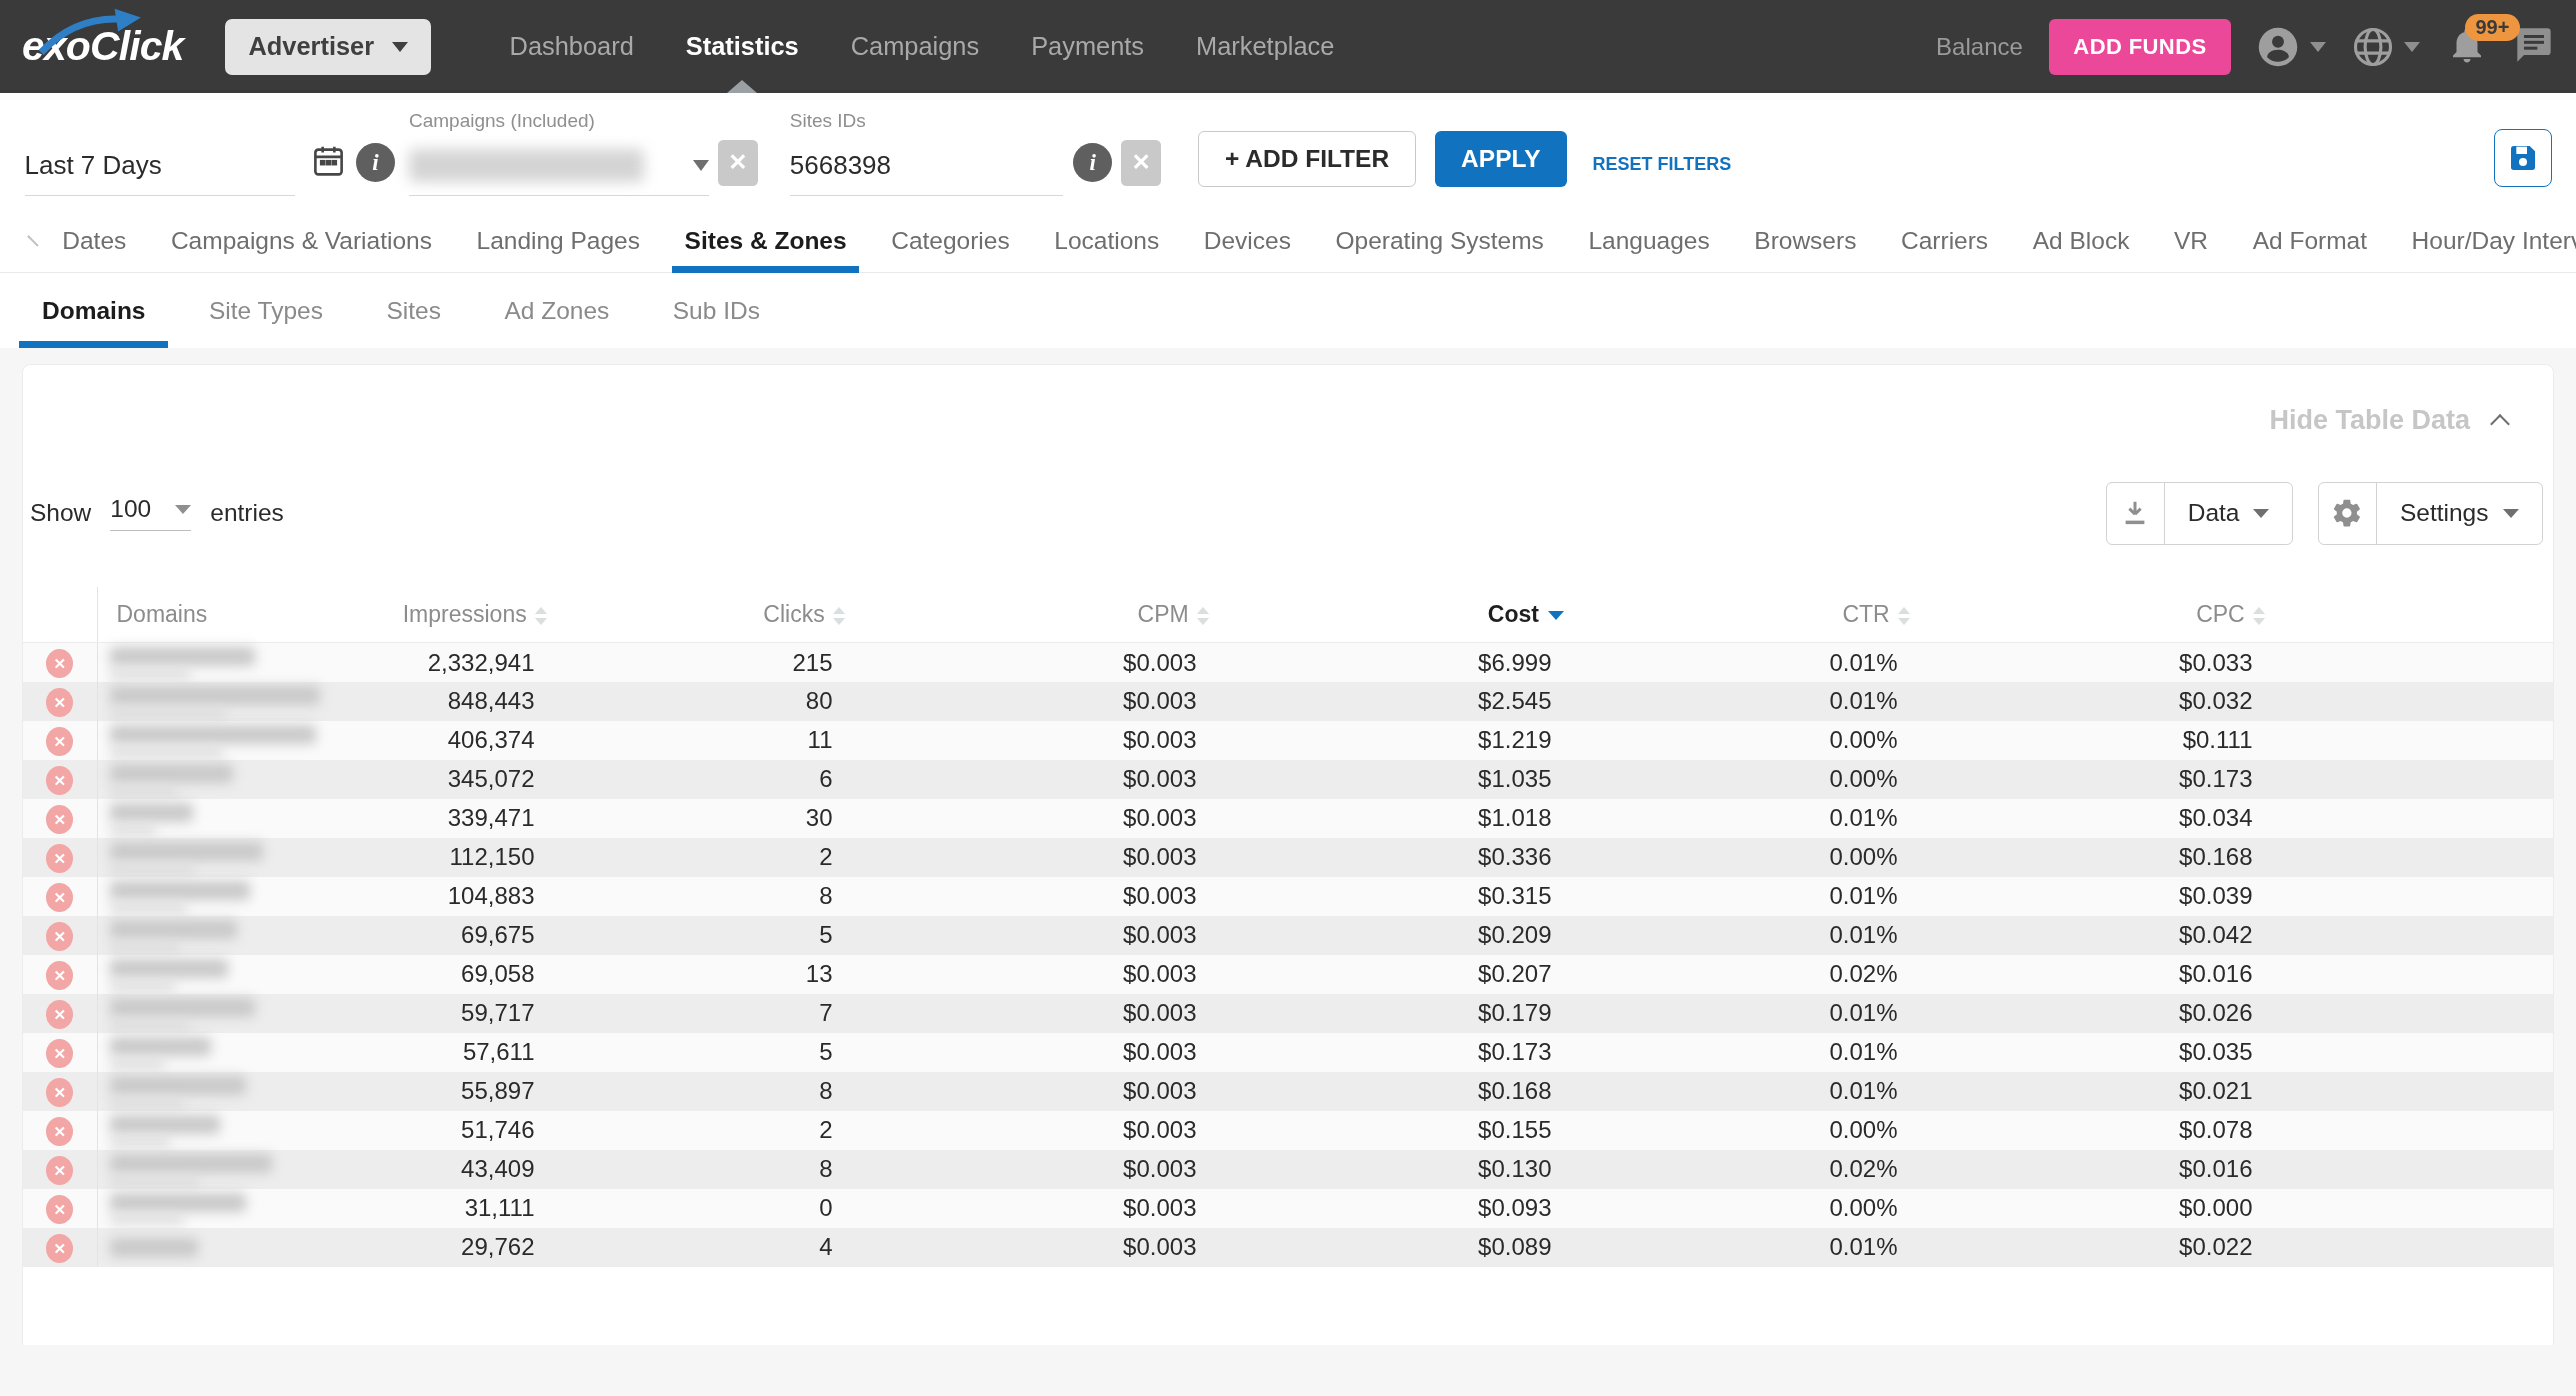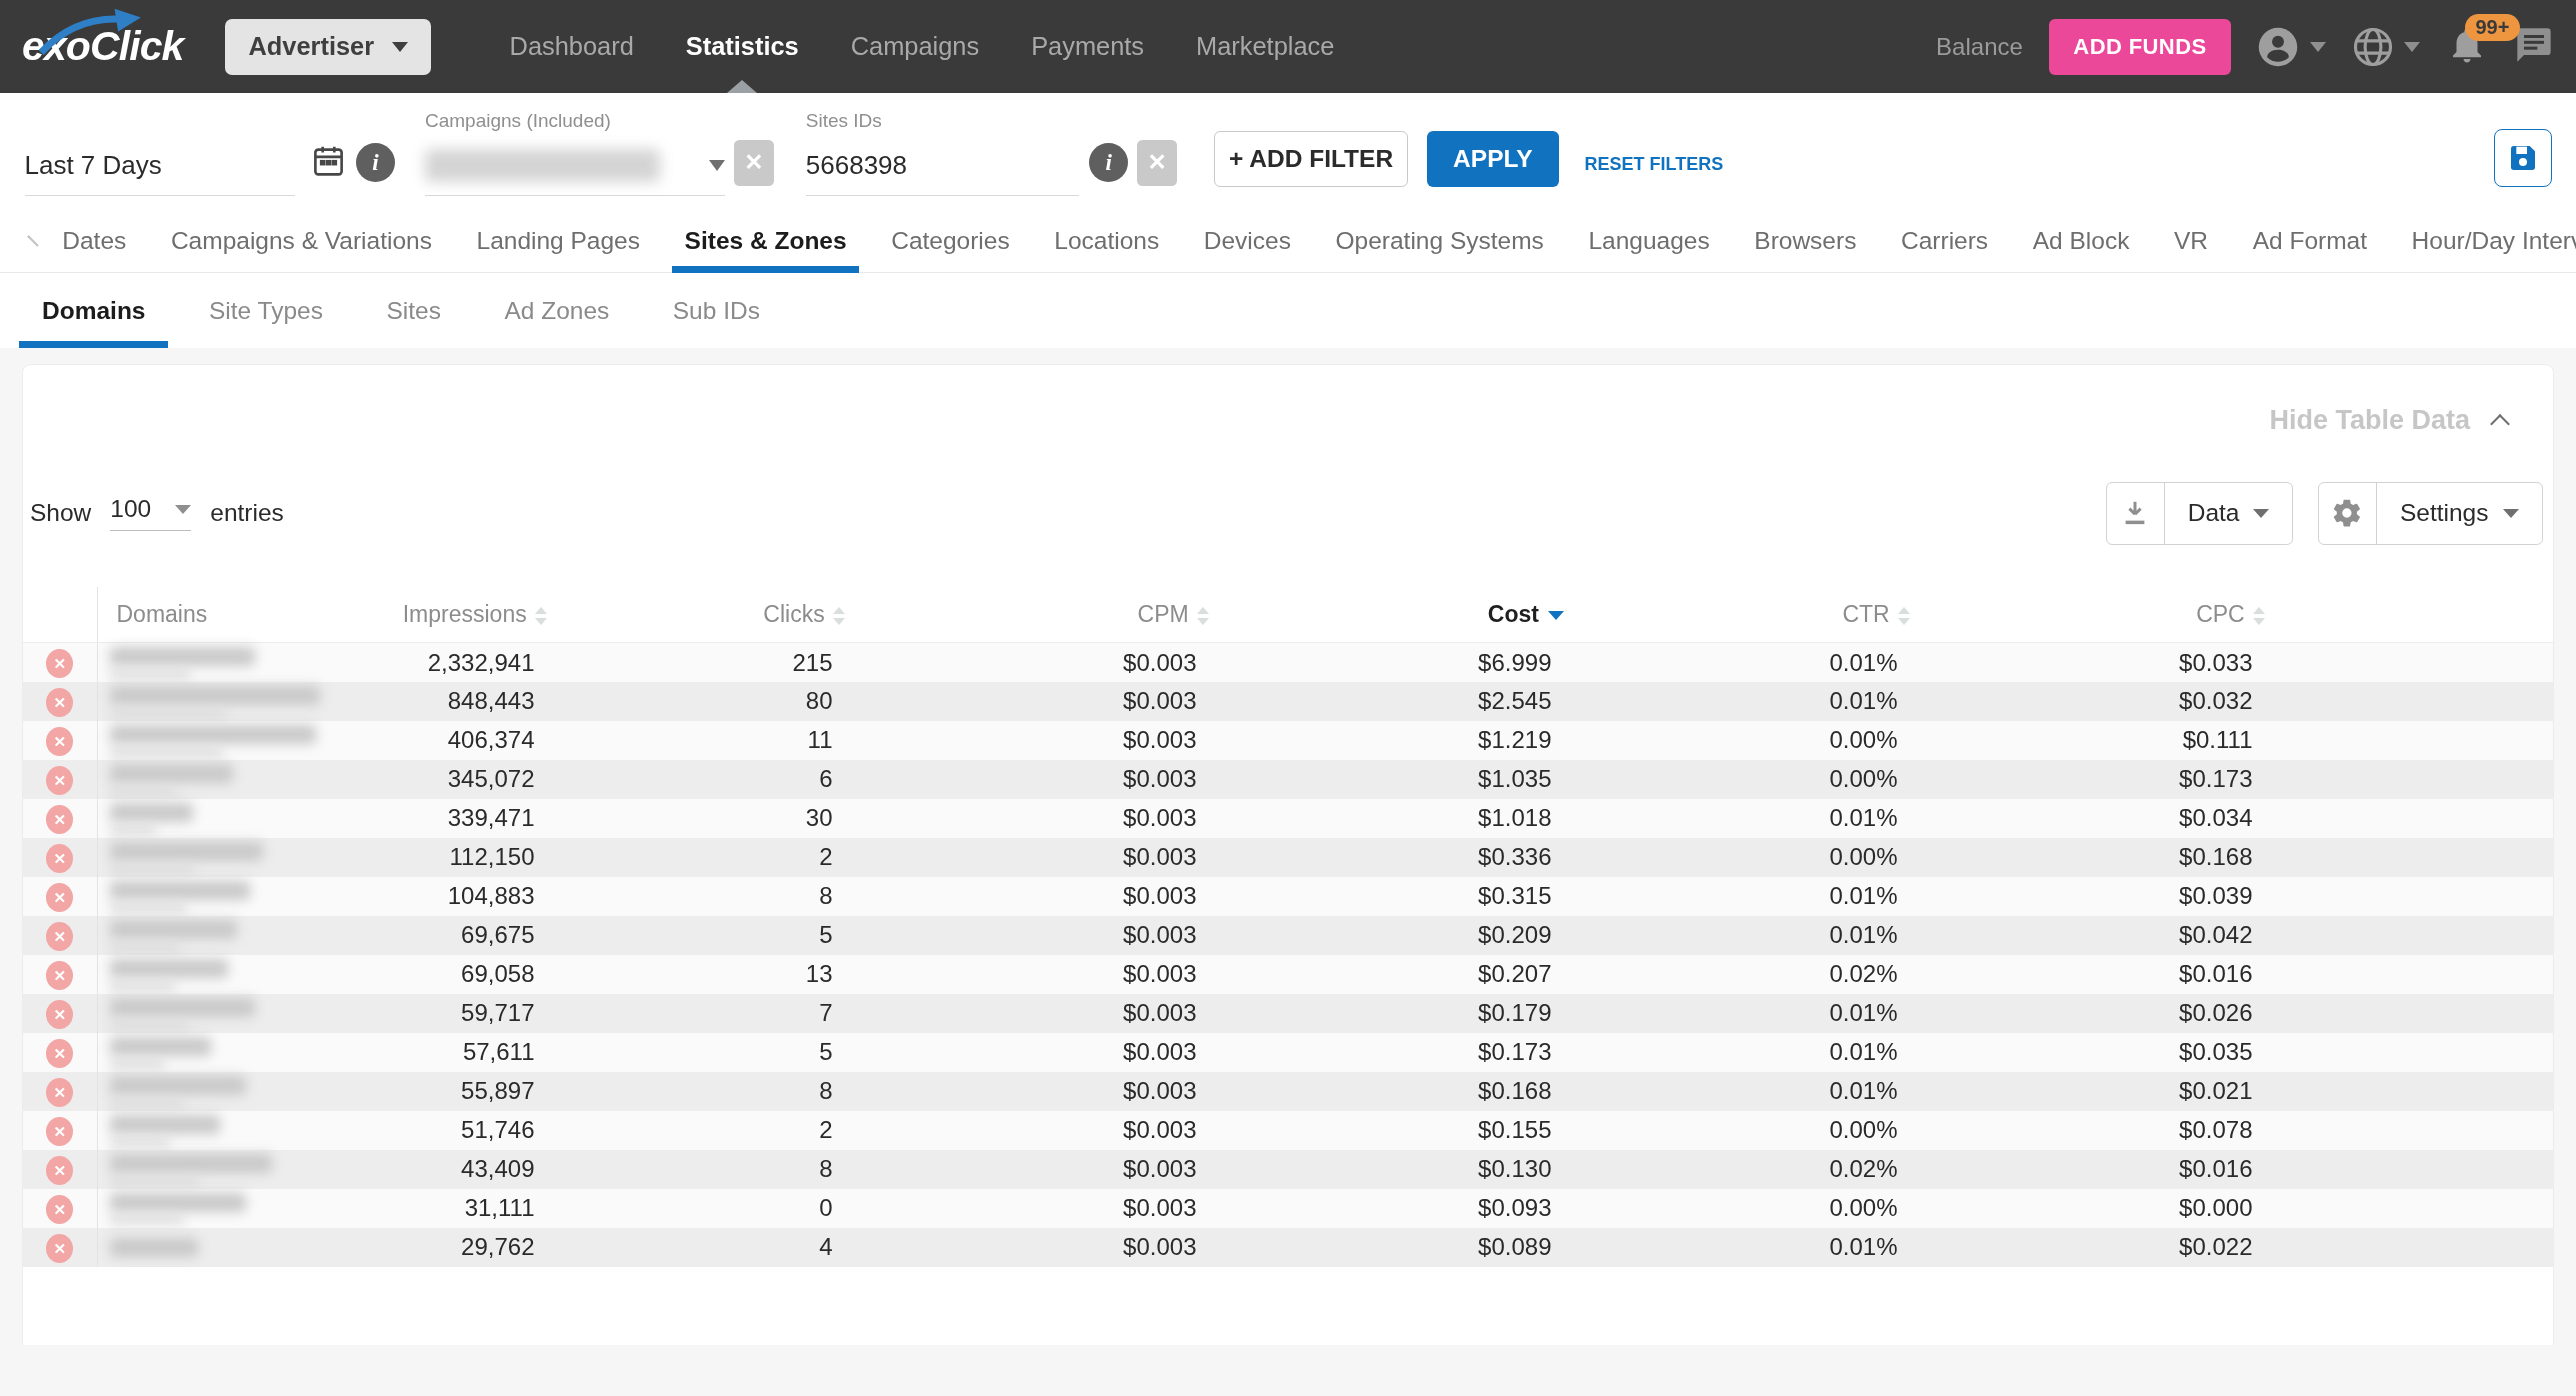--- a/index.html
+++ b/index.html
@@ -24,30 +24,30 @@
   .role-btn .caret-down { border-top-color: #3f3f3f; }
   .bell-wrap { position: relative; cursor: pointer; }
   .badge { position: absolute; top: -10.5px; left: 19px; background: #ee9540; color: #3a3a3a; font-size: 20px; font-weight: 700; border-radius: 17.5px; padding: 3.5px 10.5px; line-height: 1; }
 
   
   .filterbar { height: 117px; background: #fff; display: flex; align-items: flex-end; padding: 0 24.5px; }
   .lfield { display: flex; flex-direction: column; justify-content: flex-end; border-bottom: 0.9px solid #d8d8d8; padding-bottom: 10.5px; margin-bottom: 14px; }
   .flabel { font-size: 19px; color: #8f8f8f; margin-bottom: 14px; }
   .fvalue { font-size: 26px; color: #2b2b2b; display: flex; align-items: center; min-height: 39px; }
   .f-date { width: 270px; }
-  .f-campaigns { width: 300px; margin-left: 30px; }
+  .f-campaigns { width: 300px; margin-left: 14px; }
   .f-zones { width: 273px; margin-left: 32px; }
   .blur-pill { background: #d4d4d4; border-radius: 5.3px; filter: blur(7px); height: 33px; width: 235px; }
   .fcaret { margin-left: auto; width: 0; height: 0; border-left: 8.8px solid transparent; border-right: 8.8px solid transparent; border-top: 11.4px solid #6f6f6f; }
   .ico-btn { margin-bottom: 28px; cursor: pointer; }
   .cal { margin-left: 16px; }
   .info-circle { width: 39px; height: 39px; border-radius: 50%; background: #5f5f5f; color: #fff; font-size: 23px; font-weight: 700; font-style: italic; display: flex; align-items: center; justify-content: center; margin-left: 10.5px; font-family: "Liberation Serif", serif; }
   .clear-x { width: 40px; height: 46px; border-radius: 5.3px; background: #c9c9c9; color: #fff; font-size: 23px; font-weight: 700; display: flex; align-items: center; justify-content: center; margin-left: 8.8px; margin-bottom: 24.5px; border: none; cursor: pointer; }
   .btn { height: 56px; border-radius: 6.1px; font-size: 24.5px; font-weight: 700; font-family: inherit; cursor: pointer; margin-bottom: 23px; }
-  .btn-addfilter { margin-left: 37px; background: #fff; border: 0.9px solid #c9c9c9; color: #2b2b2b; padding: 0 14px; }
+  .btn-addfilter { margin-left: 37px; background: #fff; border: 0.9px solid #c9c9c9; color: #2b2b2b; padding: 0 26px; }
   .btn-apply { margin-left: 19px; background: #1173bf; border: none; color: #fff; padding: 0 26px; }
   .link-reset { margin-left: 26px; margin-bottom: 35px; color: #1173bf; font-size: 18px; font-weight: 700; cursor: pointer; }
   .fright { margin-left: auto; display: flex; align-items: center; gap: 19px; margin-bottom: 23px; }
   .save-btn { width: 58px; height: 58px; border: 1.8px solid #1173bf; border-radius: 8px; background: #fff; display: flex; align-items: center; justify-content: center; cursor: pointer; }
   .saved-reports { height: 58px; background: #fff; border: 0.9px solid #cfcfcf; border-radius: 6.1px; display: flex; align-items: center; gap: 19px; padding: 0 23px; font-size: 25.4px; font-weight: 700; color: #2b2b2b; cursor: pointer; }
   .saved-reports .caret-down { border-top-color: #6f6f6f; }
 
   
   .tabsrow { height: 63px; border-bottom: 0.9px solid #e9e9e9; display: flex; align-items: center; padding: 0 16px; background: #fff; }
   .tabs { flex: 1; display: flex; justify-content: space-between; align-items: center; height: 100%; gap: 20px; }

